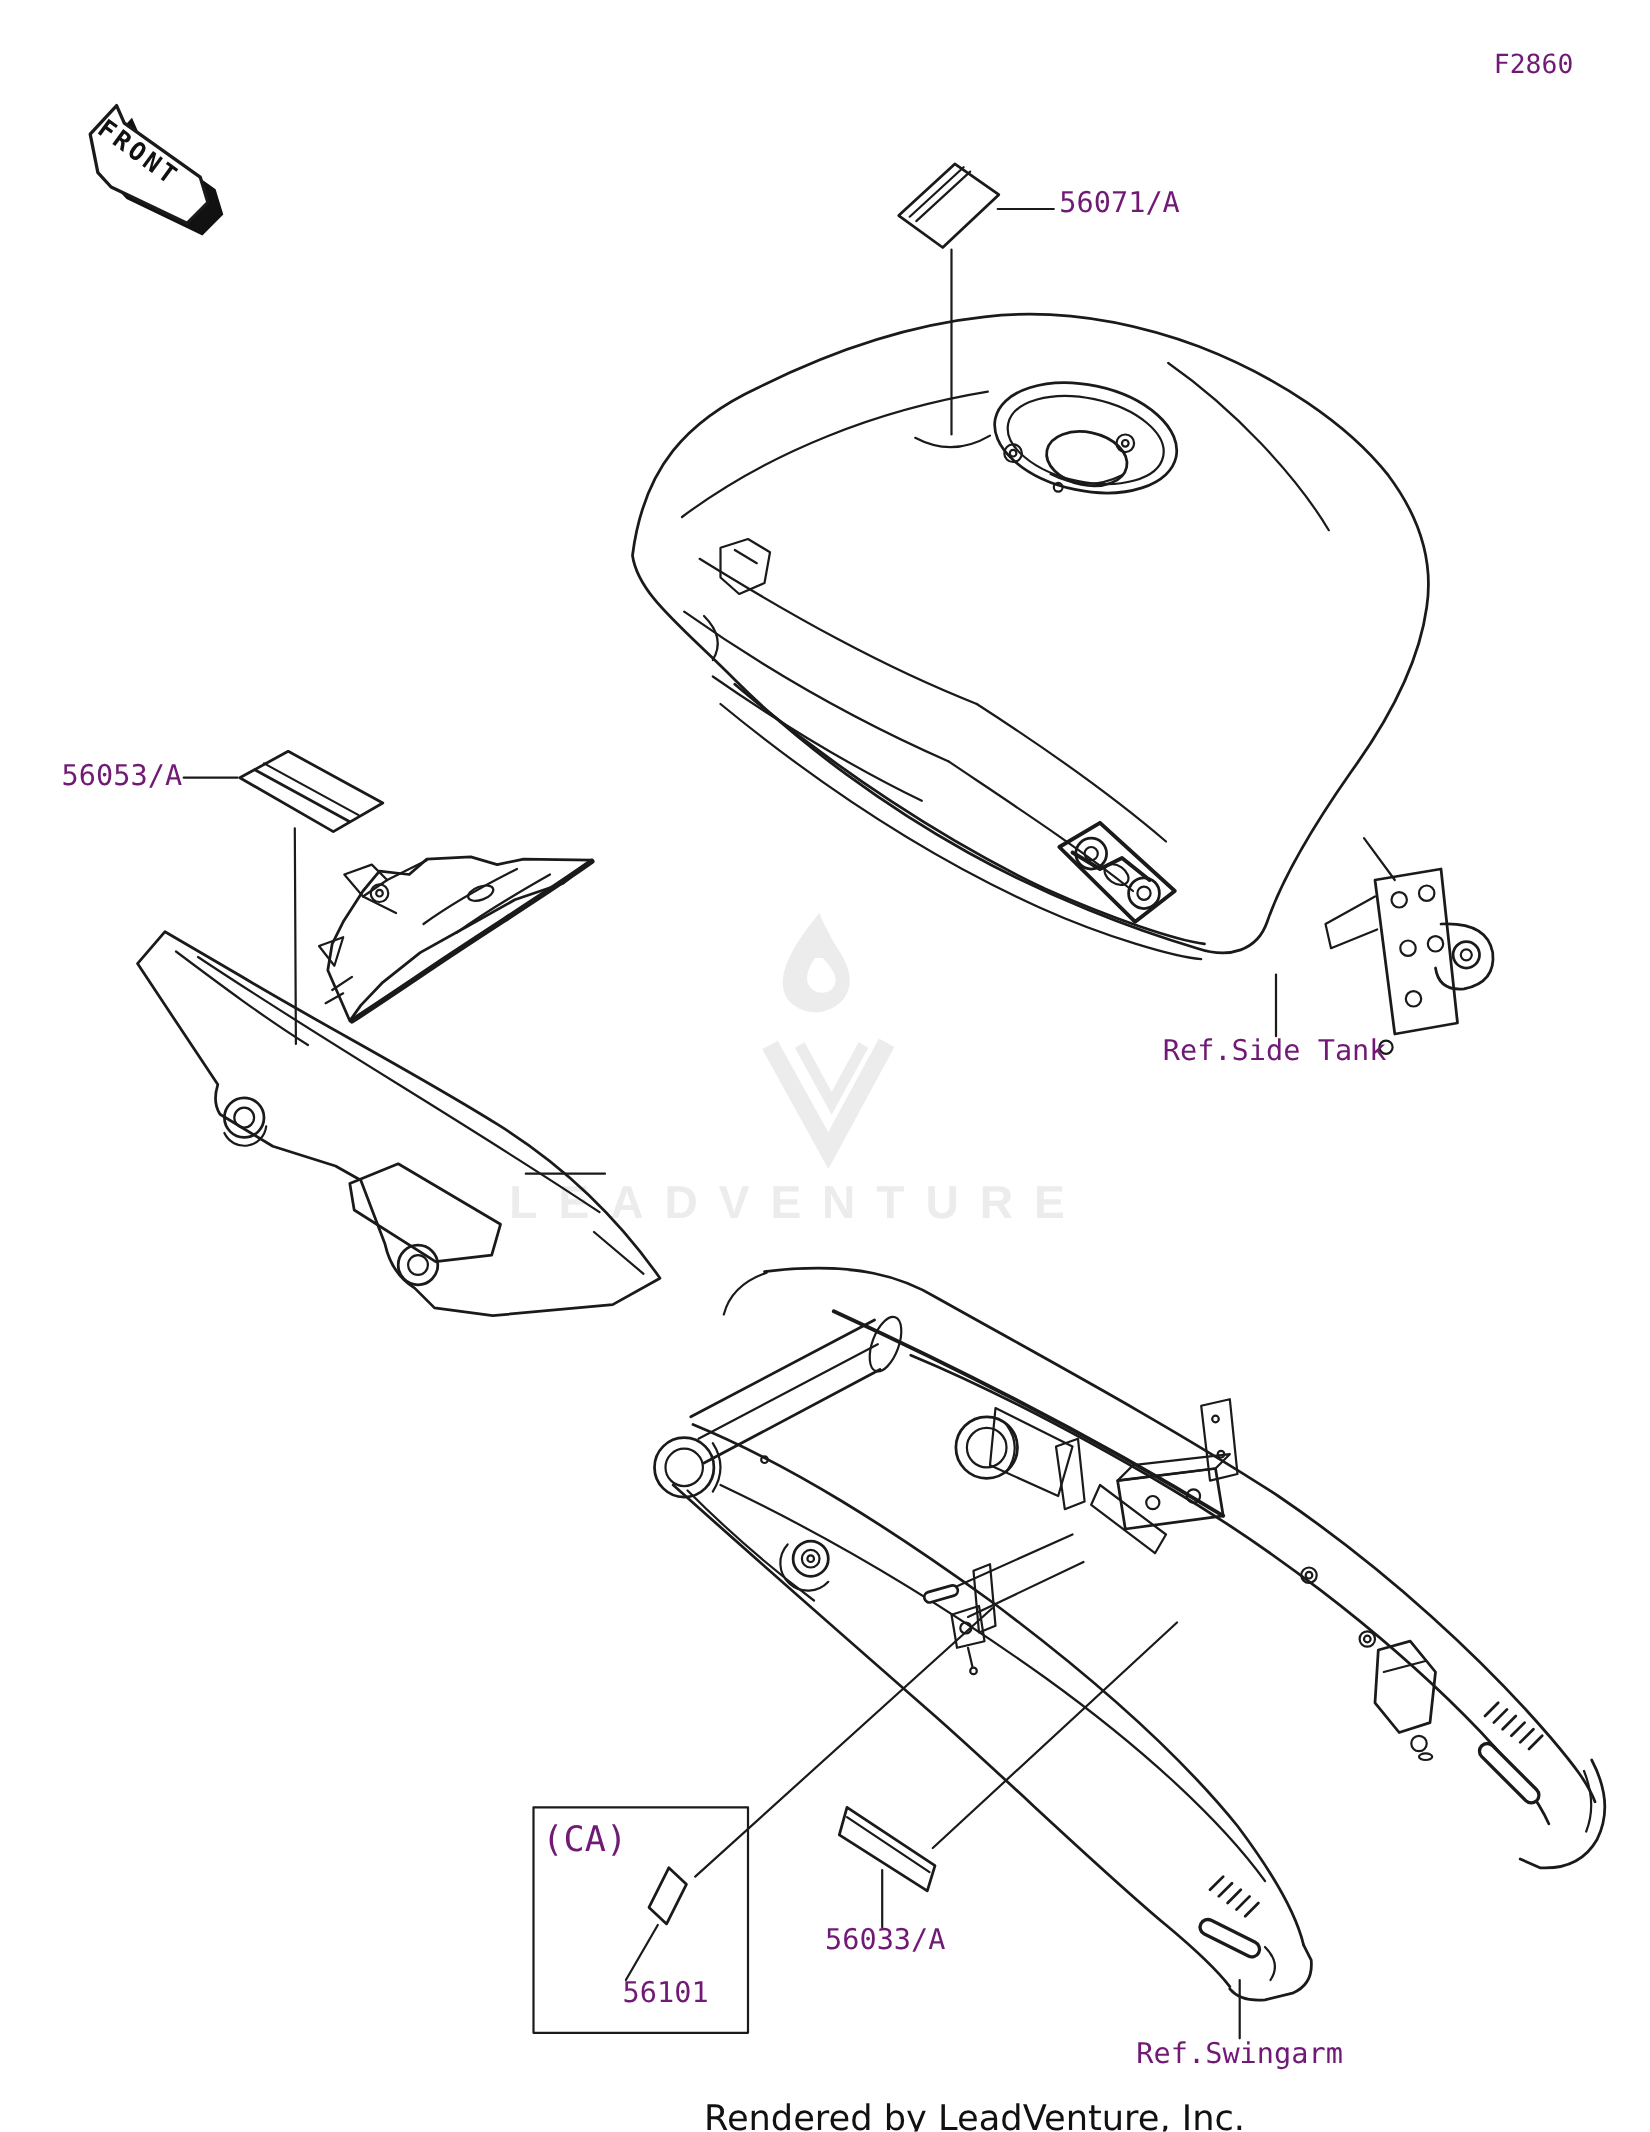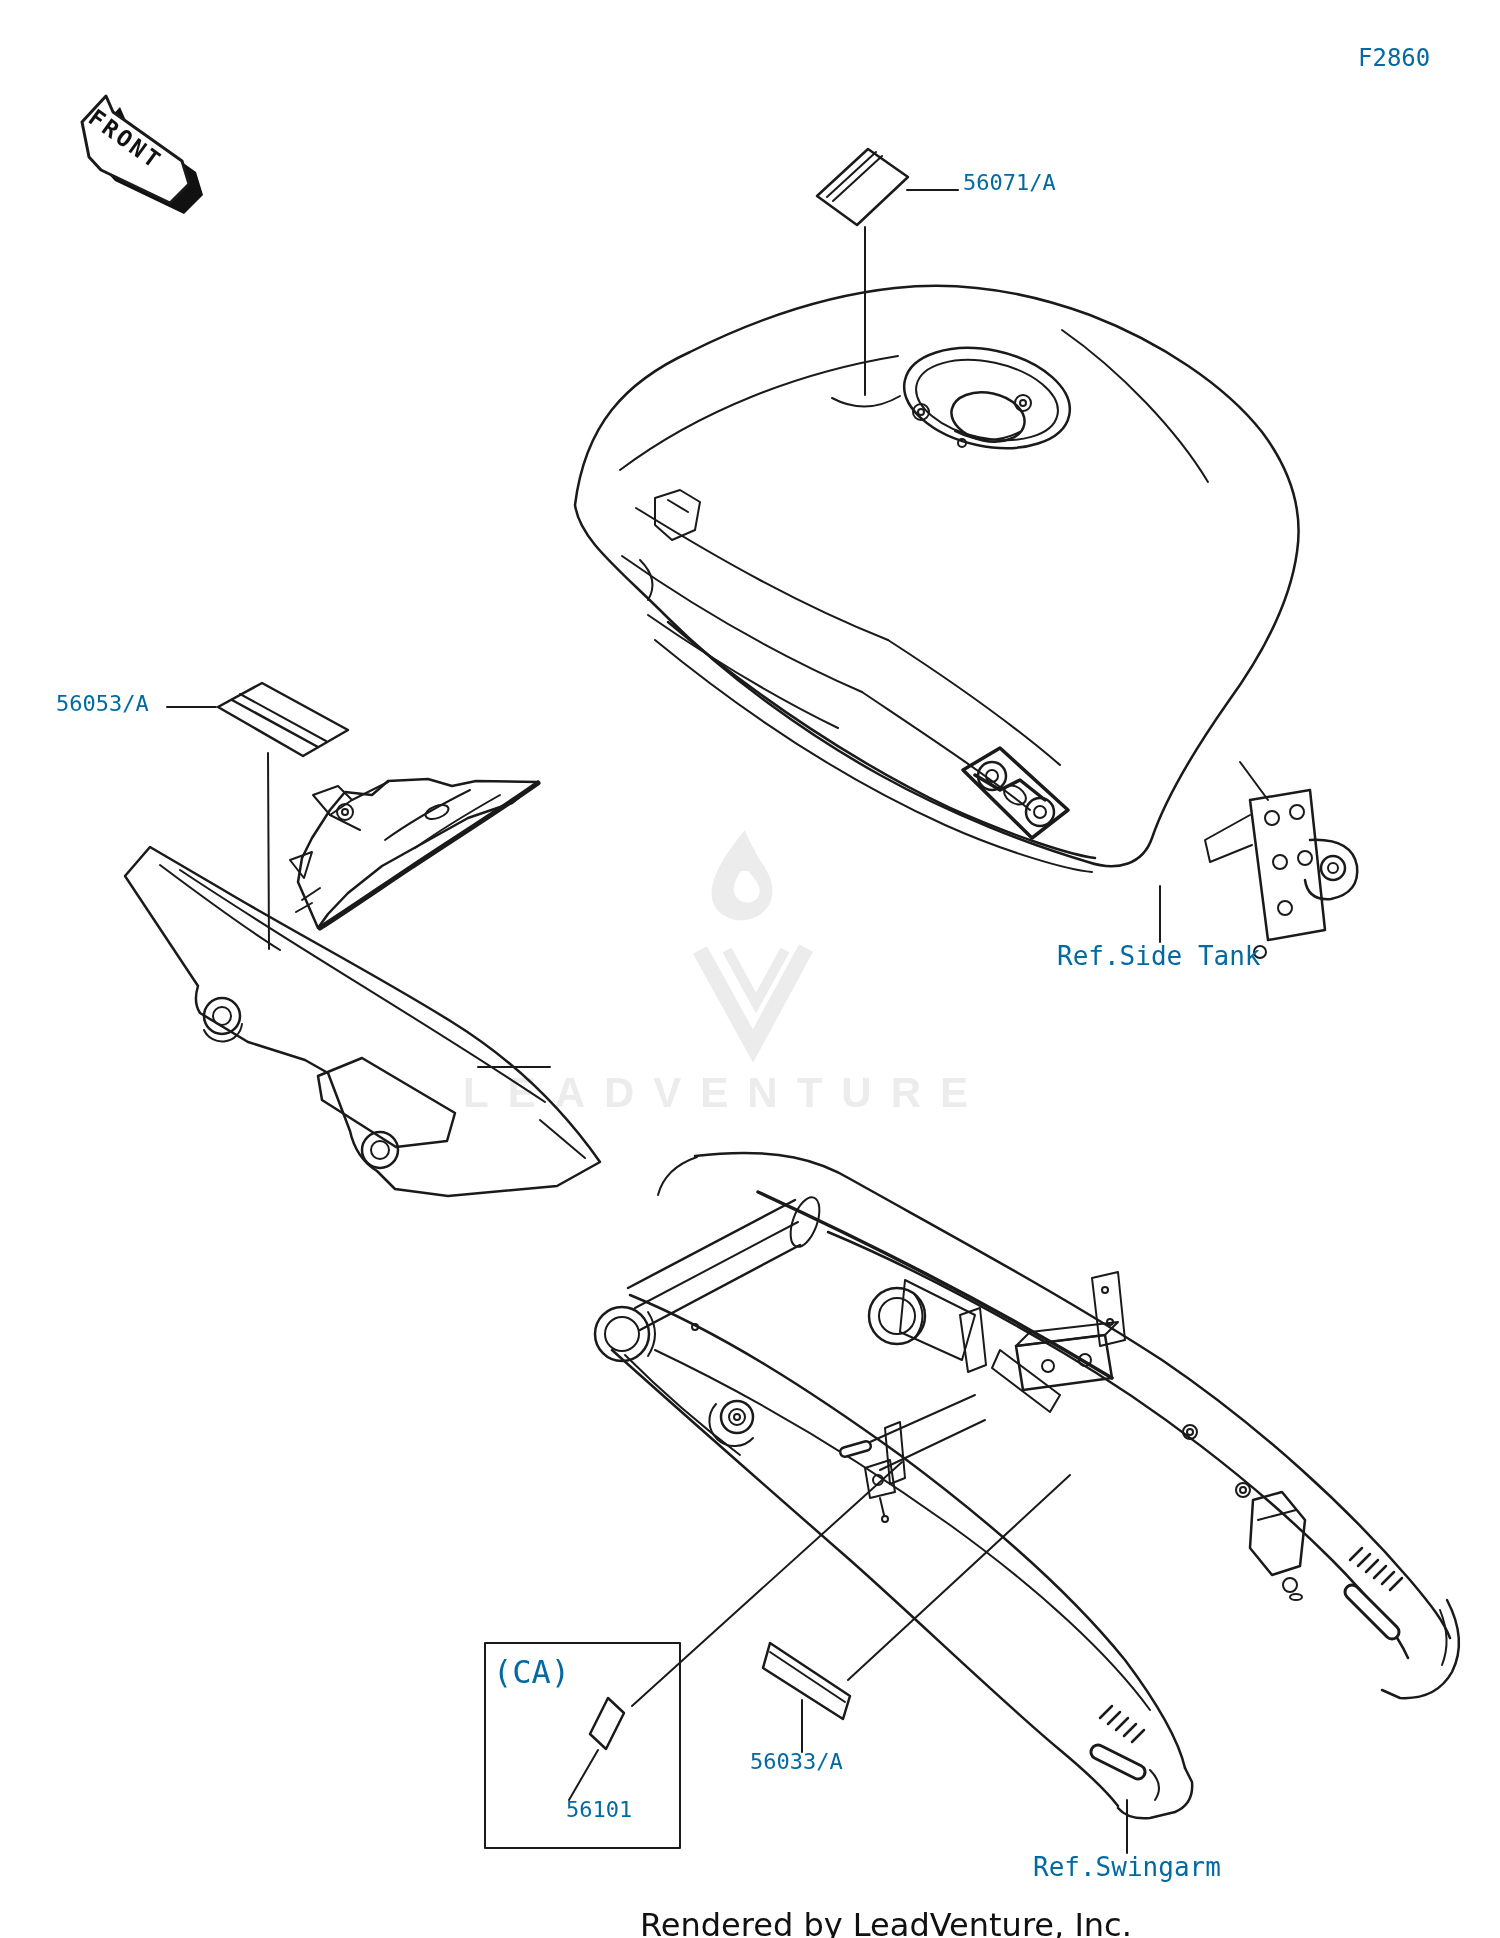--- a/index.html
+++ b/index.html
@@ -9,22 +9,22 @@
   .ln{fill:none;stroke:#1a1a1a;stroke-width:2px;stroke-linecap:round;stroke-linejoin:round;}
   .ln25{fill:none;stroke:#1a1a1a;stroke-width:2.5px;stroke-linecap:round;stroke-linejoin:round;}
   .ln3{fill:none;stroke:#1a1a1a;stroke-width:3.5px;stroke-linecap:round;stroke-linejoin:round;}
   .ln5{fill:none;stroke:#1a1a1a;stroke-width:5px;stroke-linecap:round;stroke-linejoin:round;}
   .wfill{fill:#ffffff;stroke:#1a1a1a;stroke-width:2.5px;stroke-linejoin:round;}
   .blk{fill:#111;stroke:none;}
   .wm{fill:#ececec;stroke:none;}
   .wmln{fill:none;stroke:#ececec;stroke-linejoin:miter;}
   .slotB{fill:none;stroke:#1a1a1a;stroke-linecap:round;}
   .slotW{fill:none;stroke:#ffffff;stroke-linecap:round;}
-  .lbl{position:absolute;z-index:3;white-space:nowrap;line-height:1.1;color:#0369a1;}
-  .part{font-size:22px;}
+  .lbl{position:absolute;z-index:3;white-space:nowrap;line-height:1.1;color:#701a75;}
+  .part{font-size:26px;}
   .ref{font-size:26px;}
   .code{font-size:24px;}
   .ca{font-size:32px;}
   #watermark-text{position:absolute;z-index:0;white-space:nowrap;
     font-family:"Liberation Sans", sans-serif;font-weight:bold;
     font-size:42px;letter-spacing:19px;color:#ececec;}
   #front-label{position:absolute;z-index:3;font-weight:bold;font-size:23px;letter-spacing:3px;
     transform:rotate(36deg);transform-origin:0 0;}
   #footer-note{position:absolute;z-index:3;font-family:"DejaVu Sans", sans-serif;
     font-size:32px;color:#111;white-space:nowrap;margin-left:40px;}

